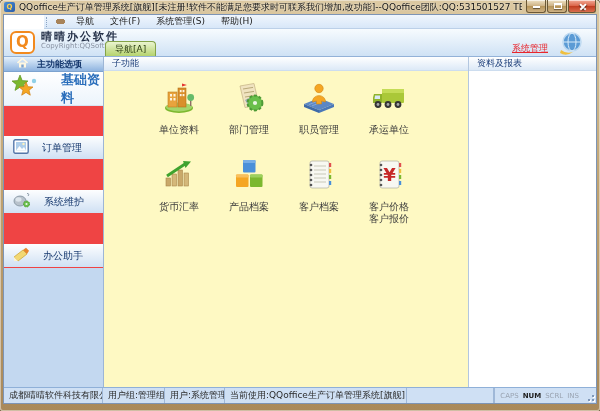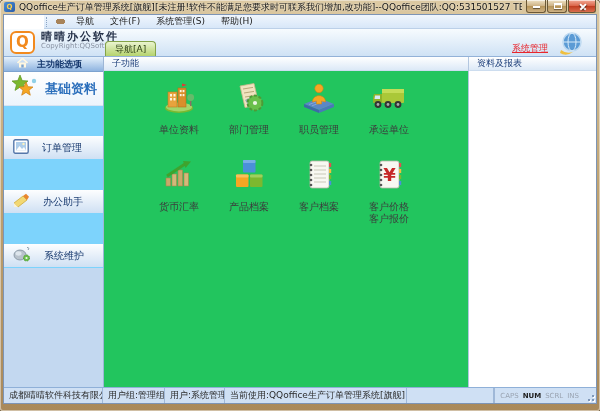--- a/index.html
+++ b/index.html
@@ -28,26 +28,26 @@
   .headerband{height:28px;background:linear-gradient(#f7fbfe,#cfe2f5);border-bottom:1px solid #93b2d8;position:relative;flex:none;}
   .qlogo{position:absolute;left:6px;top:2px;width:25px;height:23px;background:#fff;border:2px solid #f28a1e;border-radius:6px;color:#f28a1e;font-size:15px;font-weight:bold;text-align:center;line-height:19px;}
   .brand{position:absolute;left:37px;top:2px;line-height:1.1;}
   .brand-name{font-size:11px;font-weight:bold;color:#26324a;letter-spacing:2px;}
   .brand-copy{font-size:7px;color:#8a93a3;}
   .navtab{position:absolute;left:101px;bottom:0;height:15px;padding:0 9px;background:linear-gradient(#eaf4cf,#b5d36e);border:1px solid #84a348;border-bottom:none;border-radius:4px 4px 0 0;font-size:9px;color:#2c3e14;display:flex;align-items:center;cursor:pointer;}
   .taobao{position:absolute;right:48px;top:13px;font-size:9px;color:#e8262d;text-decoration:underline;cursor:pointer;}
   .globe{position:absolute;right:12px;top:2px;}
   
   .content{flex:1;display:flex;min-height:0;}
-  .sidebar{width:100px;flex:none;background:#7dd3fc;display:flex;flex-direction:column;border-right:1px solid #9db6d6;}
+  .sidebar{width:100px;flex:none;background:#ef4444;display:flex;flex-direction:column;border-right:1px solid #9db6d6;}
   .side-header{height:15px;flex:none;background:linear-gradient(#e4f0fb,#8fb4e0);border-bottom:1px solid #7da3cf;display:flex;align-items:center;gap:9px;padding-left:13px;font-size:9px;font-weight:bold;color:#16386e;}
-  .side-selected{height:34px;flex:none;background:linear-gradient(#ffffff,#ecf4fc);display:flex;align-items:center;gap:6px;padding-left:7px;font-size:13px;font-weight:bold;color:#2a6ebb;cursor:pointer;border-bottom:1px solid #d7e4f3;}
+  .side-selected{height:34px;flex:none;background:linear-gradient(#ffffff,#ecf4fc);display:flex;align-items:center;gap:22px;padding-left:7px;font-size:13px;font-weight:bold;color:#2a6ebb;cursor:pointer;border-bottom:1px solid #d7e4f3;}
   .side-item{height:23px;flex:none;margin-bottom:1px;background:linear-gradient(#fdfeff,#cfe0f3);display:flex;align-items:center;gap:13px;padding-left:9px;font-size:10px;color:#16386e;cursor:pointer;margin-top:30px;}
   .side-fill{flex:1;background:#c3d8f0;}
-  .mainpanel{flex:1;background:#22c55e;position:relative;min-width:0;}
+  .mainpanel{flex:1;background:#fef9c3;position:relative;min-width:0;}
   .panel-header{height:14px;background:linear-gradient(#ffffff,#dce9f7);border-bottom:1px solid #cdddef;font-size:9px;color:#1a3c78;display:flex;align-items:center;padding-left:8px;}
   .icon-grid{position:absolute;left:40px;top:23px;display:grid;grid-template-columns:repeat(4,70px);row-gap:20px;}
   .cell{display:flex;flex-direction:column;align-items:center;cursor:pointer;}
   .cell .lbl{margin-top:4px;font-size:10px;color:#3c3c3c;line-height:1.25;text-align:center;}
   .rightpanel{width:128px;flex:none;background:#fff;border-left:1px solid #b3c7e0;}
   
   .statusbar{height:16px;flex:none;background:#cfe0f4;border-top:1px solid #8fb0d8;display:flex;align-items:stretch;font-size:9px;color:#2c2c2c;}
   .seg{display:flex;align-items:center;padding:0 5px;border-right:1px solid #9fb8d8;white-space:nowrap;overflow:hidden;}
   .seg.fill{flex:1;}
   .kbd{display:flex;align-items:center;gap:4px;padding:0 5px;font-size:7px;color:#9aa4b2;border-left:1px solid #9fb8d8;}
@@ -142,40 +142,40 @@
                 <rect x="3" y="3" width="10" height="8.5" fill="#aecdea"></rect>
                 <path d="M3 11.5 L6.5 7 L9 10 L11 8 L13 11.5 Z" fill="#fdfdfd"></path>
                 <circle cx="10.5" cy="5" r="1.2" fill="#fdf3c0"></circle>
               </svg>
           </span>
           <span>订单管理</span>
         </div>
 
         <div class="side-item">
           <span>
-            <svg width="17" height="15" viewBox="0 0 17 15">
-                <path d="M1 10 L10 3 L14 7 L5 14 Z" fill="#f2d873" stroke="#cfa93c" stroke-width="0.8"></path>
-                <path d="M1 10 L5 14 L1 14 Z" fill="#fdf3cf"></path>
-                <path d="M10 3 L13 0.8 L16 3.8 L14 7 Z" fill="#e8862d"></path>
-              </svg>
-          </span>
-          <span>办公助手</span>
-        </div>
-
-        <div class="side-item">
-          <span>
             <svg width="18" height="15" viewBox="0 0 18 15">
                 <path d="M15 3 q2 -2.5 -1 -2.5" fill="none" stroke="#8a9aa8" stroke-width="1"></path>
                 <ellipse cx="7" cy="8" rx="6" ry="5" fill="#b8c2cc" stroke="#7e8e9c" stroke-width="0.8"></ellipse>
                 <ellipse cx="5.5" cy="6.5" rx="3" ry="2.2" fill="#dde5ec"></ellipse>
                 <circle cx="13.5" cy="11" r="3" fill="#6abf4b" stroke="#4e9a36" stroke-width="1" stroke-dasharray="1.6 1.1"></circle>
                 <circle cx="13.5" cy="11" r="1.1" fill="#eef8ea"></circle>
               </svg>
           </span>
           <span>系统维护</span>
+        </div>
+
+        <div class="side-item">
+          <span>
+            <svg width="17" height="15" viewBox="0 0 17 15">
+                <path d="M1 10 L10 3 L14 7 L5 14 Z" fill="#f2d873" stroke="#cfa93c" stroke-width="0.8"></path>
+                <path d="M1 10 L5 14 L1 14 Z" fill="#fdf3cf"></path>
+                <path d="M10 3 L13 0.8 L16 3.8 L14 7 Z" fill="#e8862d"></path>
+              </svg>
+          </span>
+          <span>办公助手</span>
         </div>
 
 
         <div class="side-fill"></div>
       </div>
 
       <div class="mainpanel">
         <div class="panel-header">
           <span>子功能</span>
         </div>

